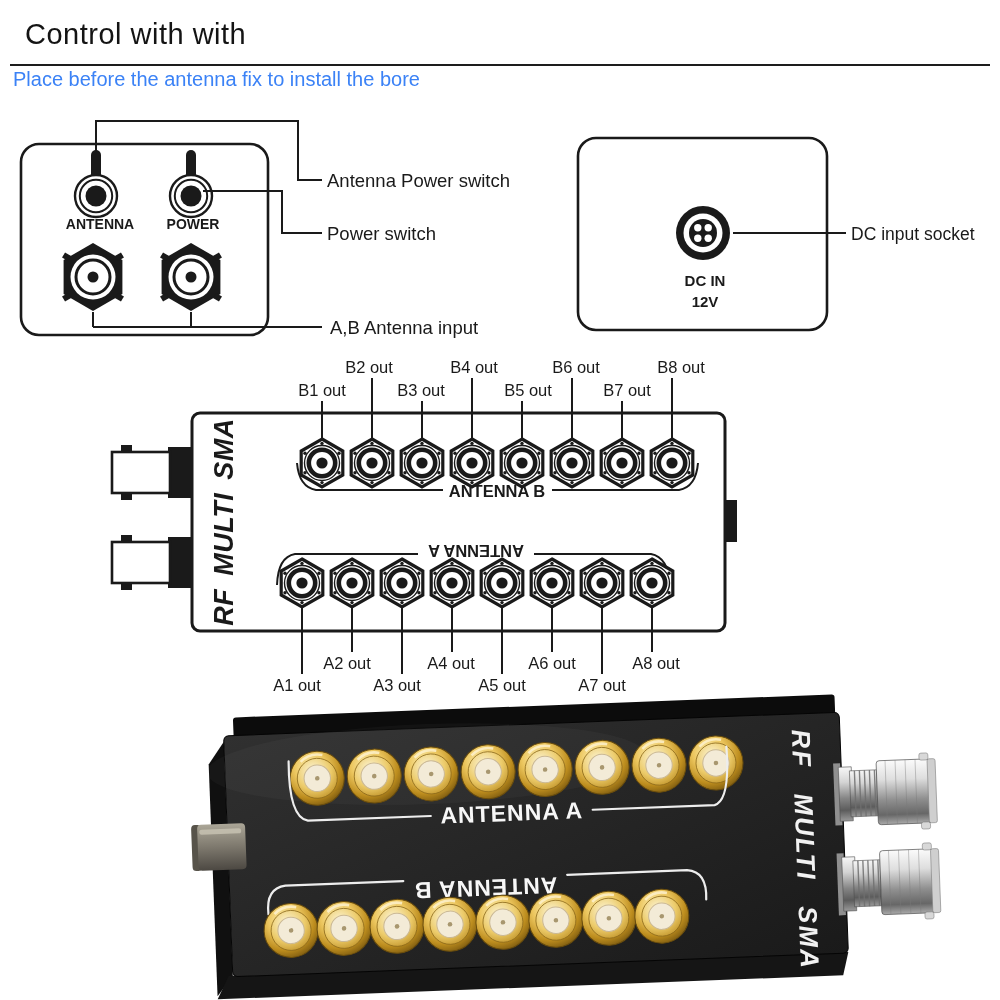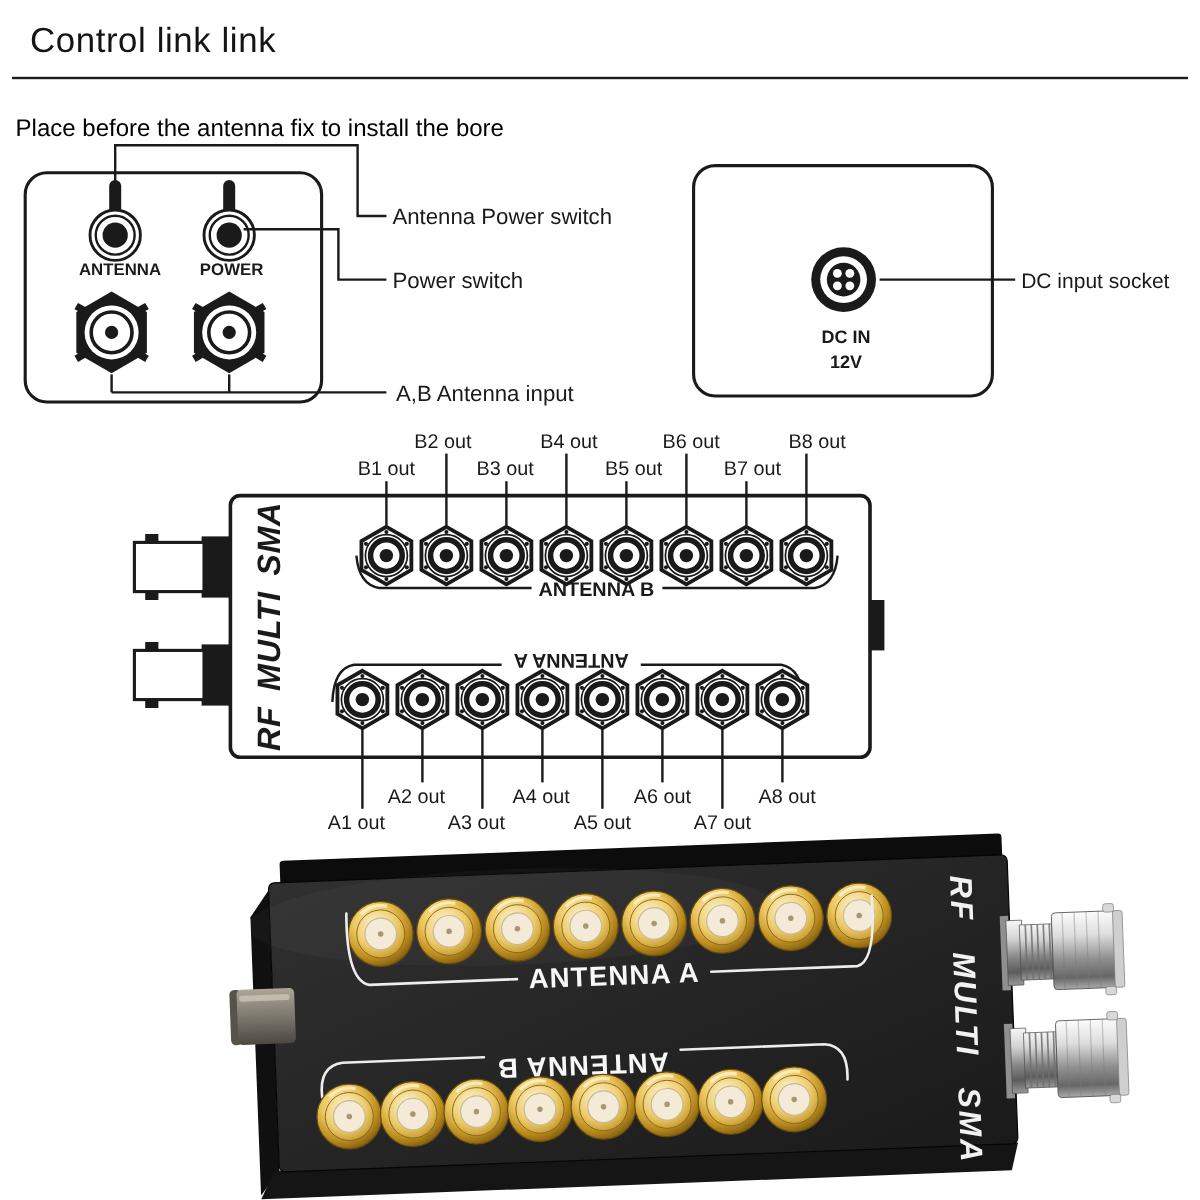--- a/index.html
+++ b/index.html
@@ -1,39 +1,39 @@
 <!DOCTYPE html>
 <html><head>
 <meta charset="utf-8">
 <style>
   html,body{margin:0;padding:0;background:#fff;}
   .stage{position:relative;width:1000px;height:1000px;background:#ffffff;overflow:hidden;
          font-family:"Liberation Sans",sans-serif;color:#1a1a1a;}
   .title{position:absolute;left:25px;top:18px;font-size:29px;letter-spacing:.5px;color:#141414;}
   .rule{position:absolute;left:10px;top:64px;width:980px;height:2px;background:#1d1d1d;}
-  .subtitle{position:absolute;left:13px;top:96px;font-size:20px;color:#000000;}
+  .subtitle{position:absolute;left:13px;top:68px;font-size:20px;color:#3b82f6;}
   svg{position:absolute;left:0;top:0;}
   svg text{font-family:"Liberation Sans",sans-serif;fill:#1a1a1a;}
   .callout-text{font-size:18.5px;}
   .panel-label{font-size:14px;font-weight:bold;}
   .dc-label{font-size:15px;font-weight:bold;}
   .port-label{font-size:16.5px;}
   .group-label{font-size:16.5px;font-weight:bold;}
   .side-label{font-size:27px;font-weight:bold;font-style:italic;letter-spacing:.5px;word-spacing:5px;}
   .photo-label{font-size:23px;font-weight:bold;fill:#f7f7f7;letter-spacing:1px;}
   .photo-side-label{font-size:26px;font-weight:bold;font-style:italic;fill:#f2f2f2;letter-spacing:2px;word-spacing:16px;}
   .ln{stroke:#1a1a1a;stroke-width:2;fill:none;}
   .photo-bracket{stroke:#ededed;stroke-width:2.2;fill:none;stroke-linecap:round;}
 </style>
 </head>
 <body>
 
 <div class="stage">
 
-  <div class="title">Control link link</div>
+  <div class="title">Control with with</div>
   <div class="rule"></div>
   <div class="subtitle">Place before the antenna fix to install the bore</div>
 
   <svg width="1000" height="1000" viewBox="0 0 1000 1000">
     <defs>
       <g id="hexport">
         <polygon points="0,-24 20.8,-12 20.8,12 0,24 -20.8,12 -20.8,-12" fill="#ffffff" stroke="#1a1a1a" stroke-width="3.2"></polygon>
         <circle r="17.5" fill="none" stroke="#1a1a1a" stroke-width="1.4"></circle>
         <circle r="13.2" fill="none" stroke="#1a1a1a" stroke-width="4.6"></circle>
         <circle r="5.6" fill="#1a1a1a"></circle>

